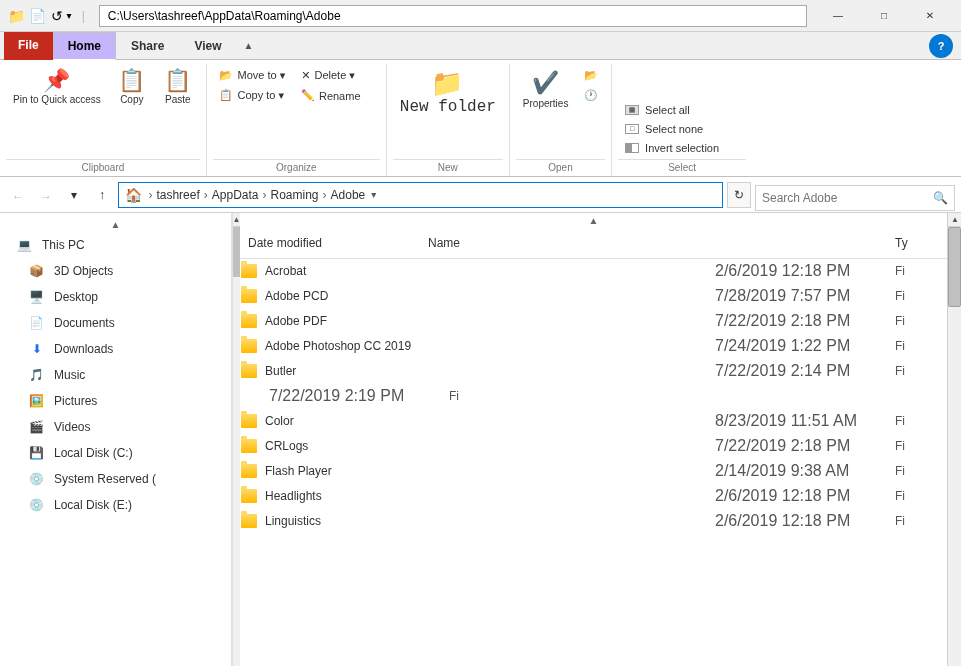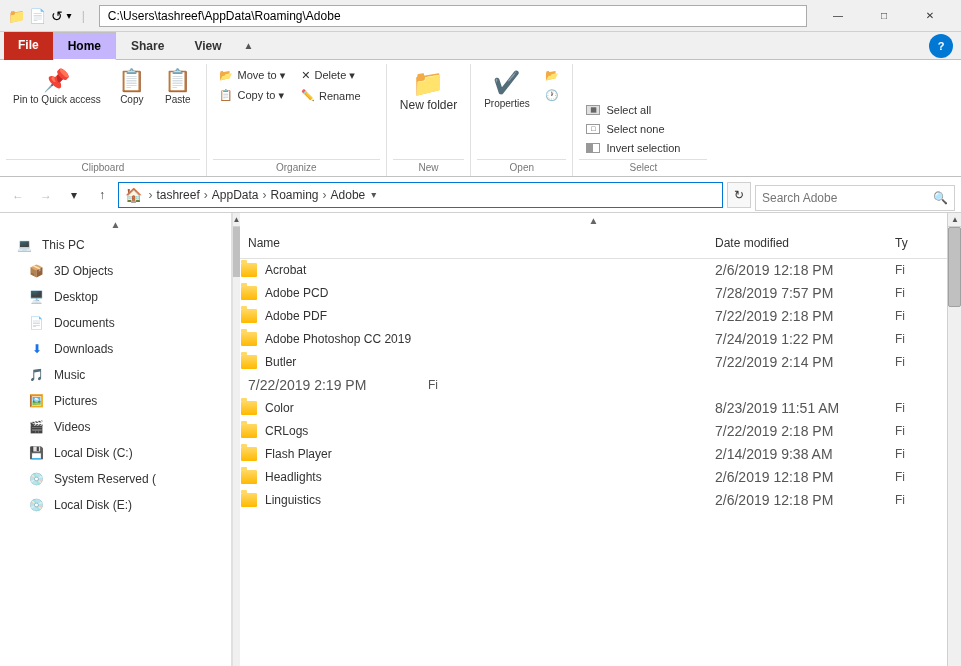--- a/index.html
+++ b/index.html
@@ -282,23 +282,24 @@
       min-width: 300px;
       display: flex;
       align-items: flex-end;
       gap: 8px;
       padding: 0 1px;
       font-size: 12px;
       color: #333;
     }
     .file-date {
       width: 180px;
-      font-size: 14px;
+      font-size: 16px;
       color: #555;
       padding: 0 8px;
+      margin-left: 21px;
     }
     .file-type {
       width: 60px;
       font-size: 12px;
       color: #555;
       padding: 0 8px;
     }
     .folder-icon-sm {
       width: 16px; height: 14px;
       background: linear-gradient(to bottom, #ffd966, #ffb900);
@@ -442,21 +443,21 @@
         </div>
       </div>
     </div>
     <div class="ribbon-section-label">Organize</div>
   </div>
 
   <div class="ribbon-section">
     <div class="ribbon-section-content">
       <div class="ribbon-btn">
         <span class="icon" style="font-size:26px;">📁</span>
-        <span style="font-size:12px;">New
+        <span style="font-size:16px;font-family:Liberation Mono, monospace;">New
 folder</span>
       </div>
     </div>
     <div class="ribbon-section-label">New</div>
   </div>
 
   <div class="ribbon-section" style="min-width:100px;">
     <div class="ribbon-section-content">
       <div class="ribbon-col">
         <div class="ribbon-btn" style="flex-direction:column; align-items:center;">
@@ -587,25 +588,25 @@
       <div style="position:absolute;bottom:0;left:0;right:0;height:14px;display:flex;align-items:center;justify-content:center;font-size:8px;color:#555;border-top:1px solid #d0d0d0;">▼</div>
     </div>
   </div>
 
   <div style="display:flex;flex:1;">
     <div class="file-pane">
 
       <div class="pane-collapse-btn">▲</div>
 
       <div class="file-pane-header">
+        <div class="col-header col-date">
+          <span>Date modified</span>
+        </div>
         <div class="col-header col-name">
           <span>Name</span>
-        </div>
-        <div class="col-header col-date">
-          <span>Date modified</span>
         </div>
         <div class="col-header col-type">
           <span>Ty</span>
         </div>
       </div>
 
       <div id="file-rows-container">
           <div class="file-row">
       <div class="file-name">
         <div class="folder-icon-sm"></div>

